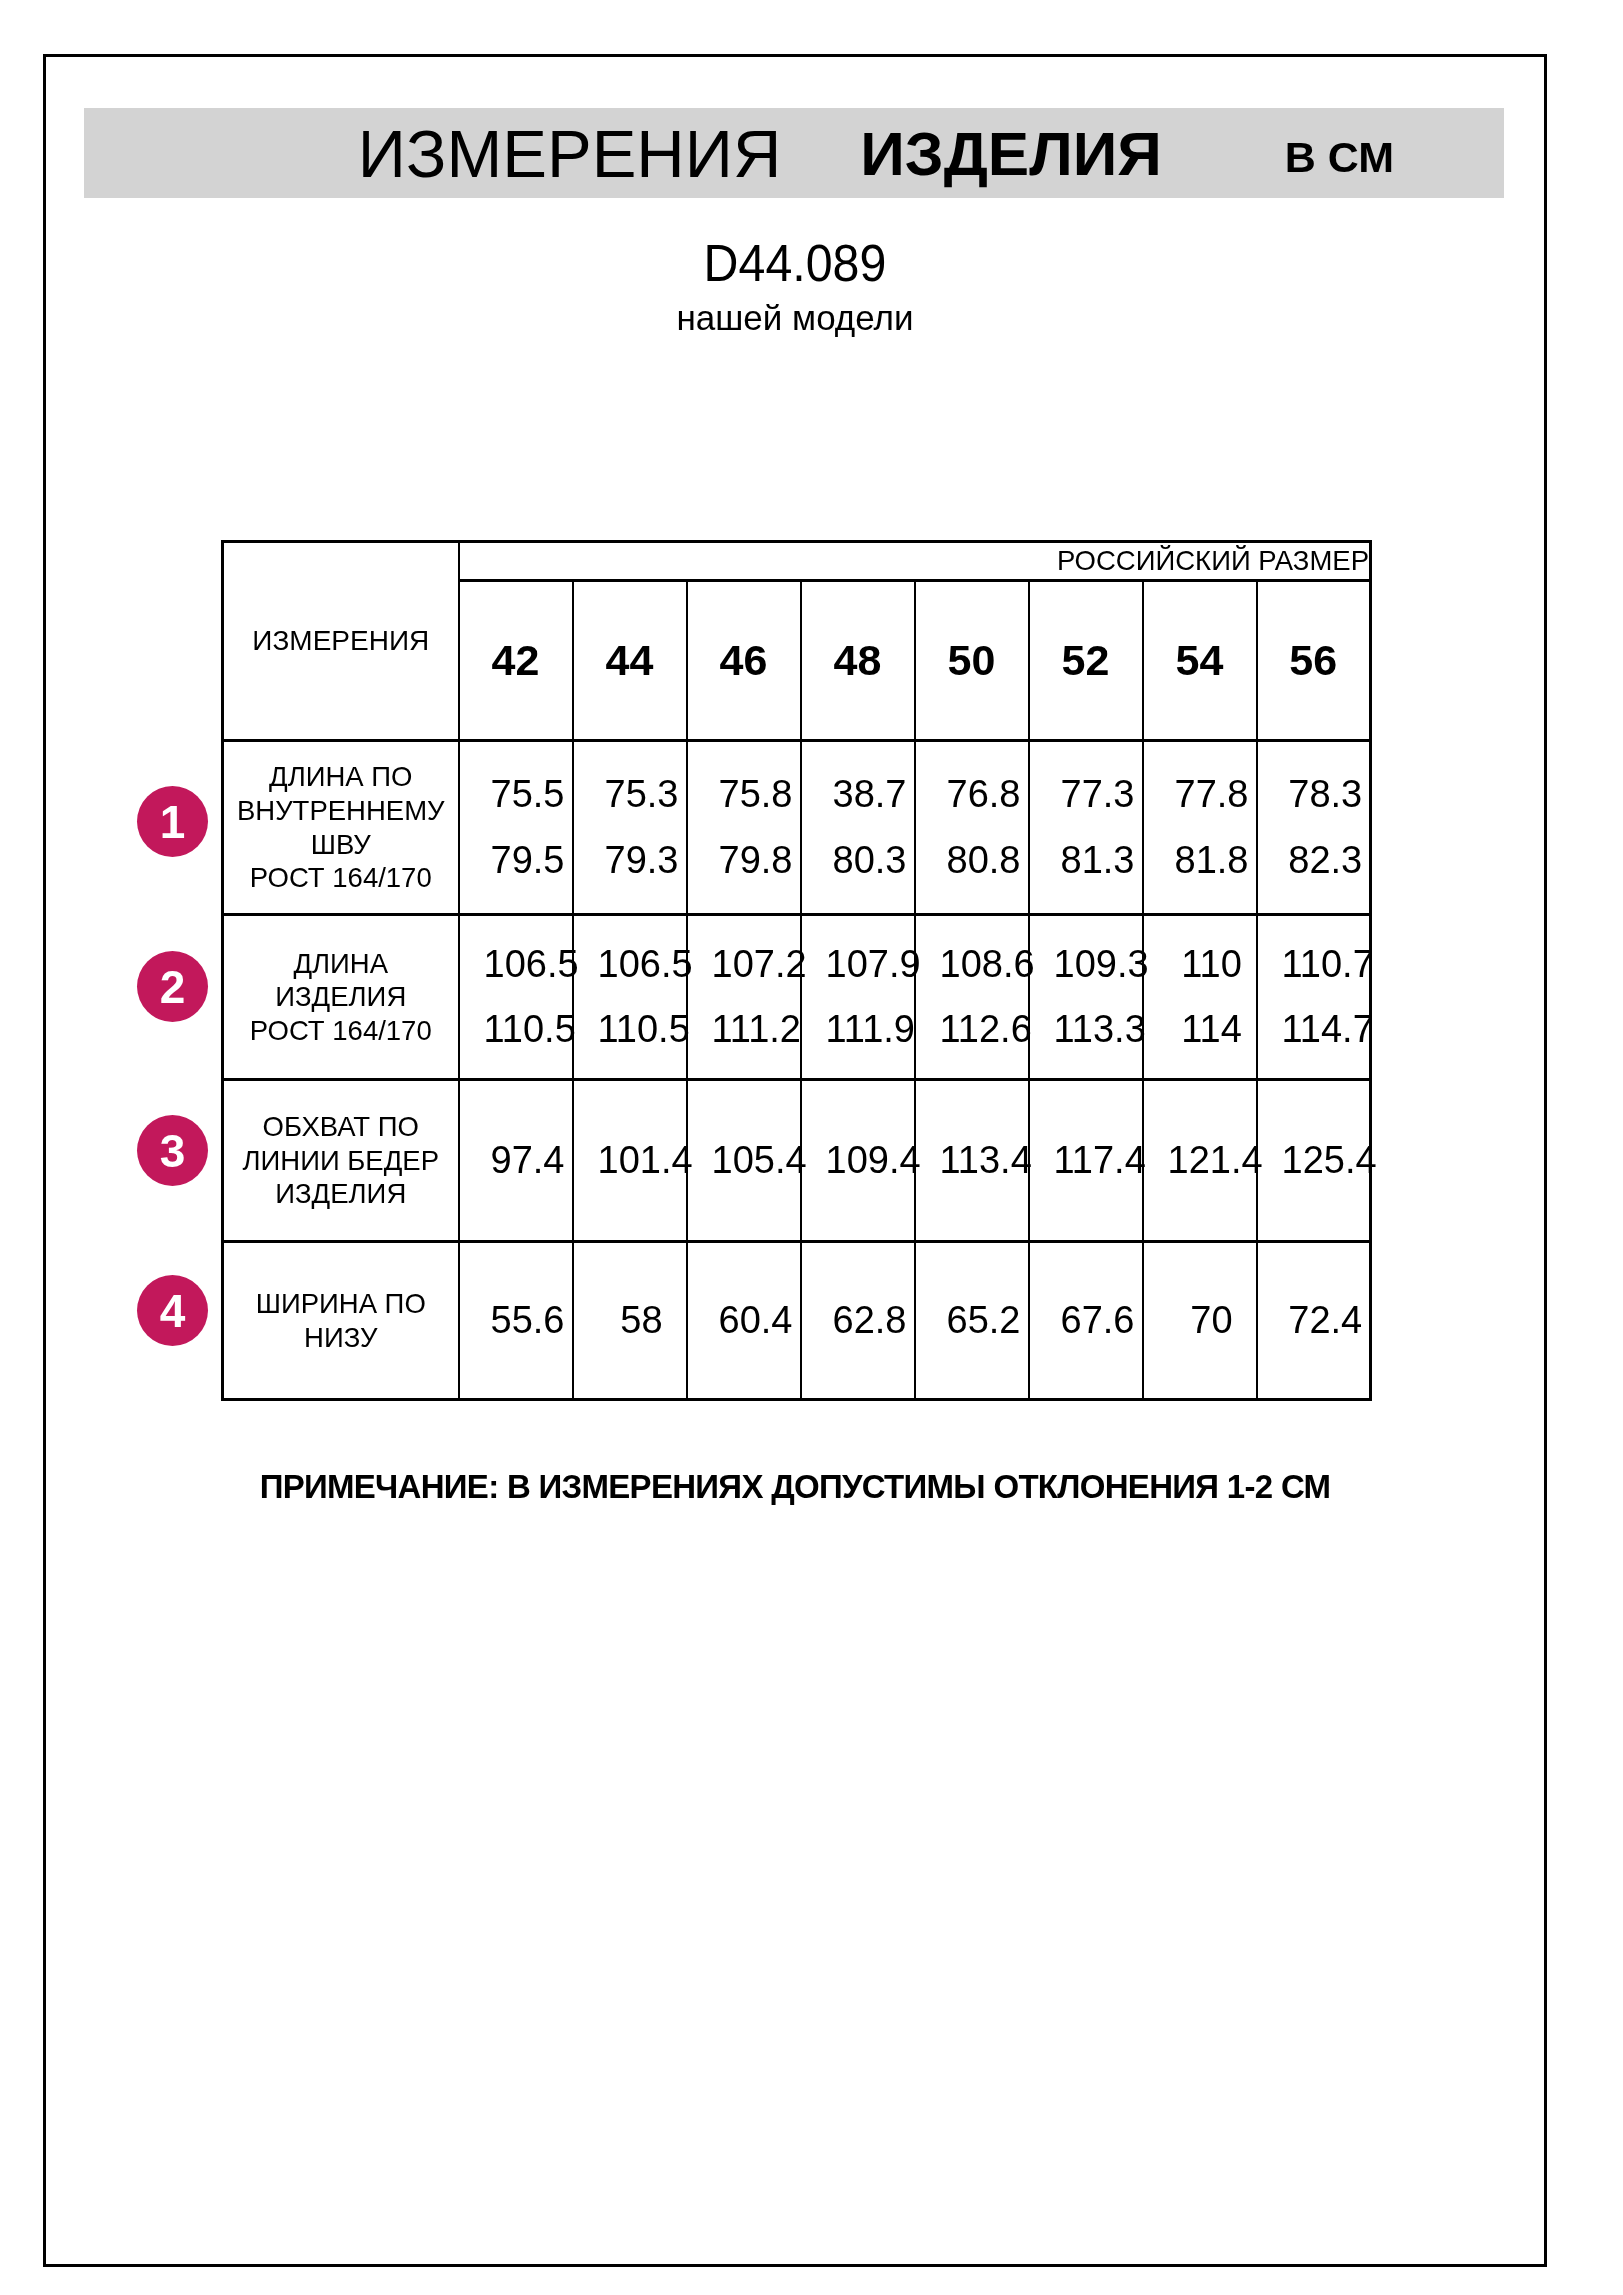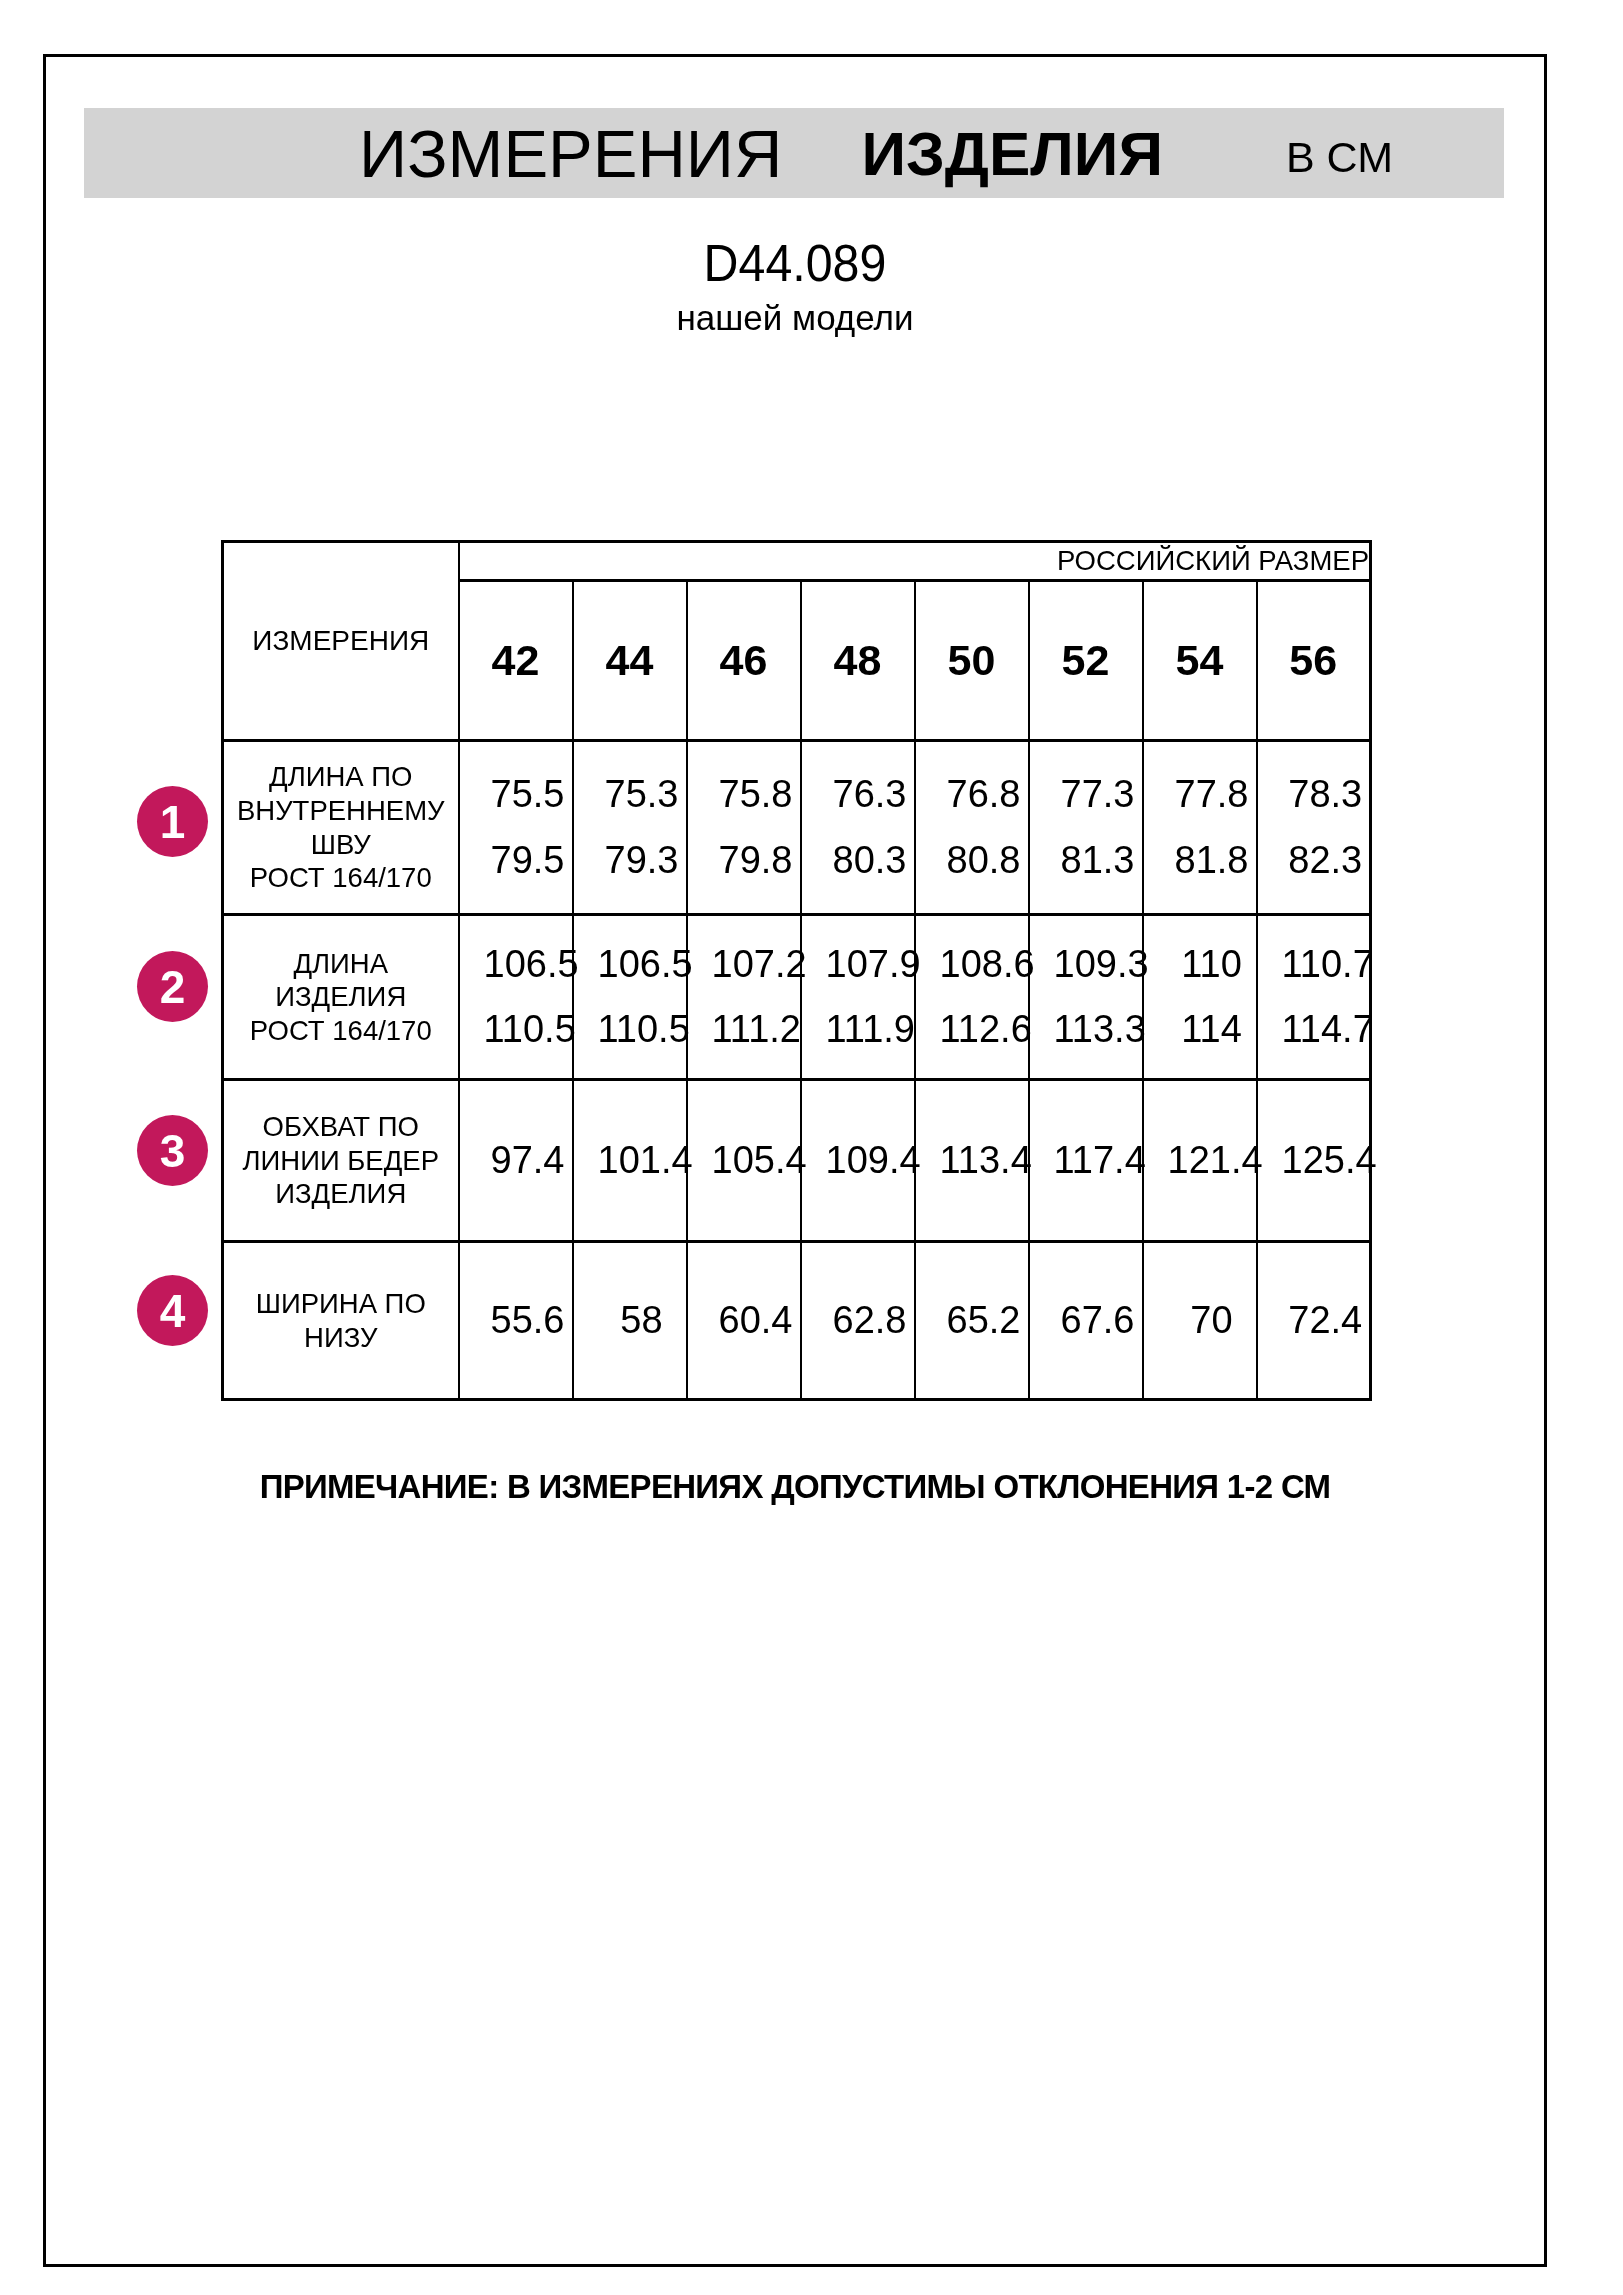--- a/index.html
+++ b/index.html
@@ -11,21 +11,21 @@
     position:absolute;left:43px;top:54px;width:1504px;height:2213px;
     border:3.3px solid #000;box-sizing:border-box;
   }
   .titlebar{
     position:absolute;left:84px;top:108px;width:1420px;height:90px;
     background:#D3D3D3;display:flex;align-items:center;justify-content:center;
     gap:79px;padding-left:164px;box-sizing:border-box;
   }
   .t1{font-size:67px;font-weight:400;white-space:nowrap;}
   .t2{font-size:62px;font-weight:700;white-space:nowrap;}
-  .t3{font-size:43px;font-weight:400;white-space:nowrap;margin-top:9.2px;margin-left:44px;}
+  .t3{font-size:43px;font-weight:700;white-space:nowrap;margin-top:9.2px;margin-left:44px;}
   .centerband{position:absolute;left:43px;width:1504px;text-align:center;}
   .code{top:237px;font-size:52px;transform:scaleX(0.93);line-height:1;}
   .subtitle{top:296px;font-size:35px;line-height:1.27;}
   .size-table{
     position:absolute;left:221px;top:540px;width:1148px;
     border-collapse:collapse;table-layout:fixed;
     border:3.9px solid #000;
   }
   .size-table td{
     border:2px solid #000;border-top-width:3.3px;border-bottom-width:3.3px;
@@ -103,21 +103,21 @@
         </td>
     <td class="val">
           <div class="l">75.3</div>
           <div class="l">79.3</div>
         </td>
     <td class="val">
           <div class="l">75.8</div>
           <div class="l">79.8</div>
         </td>
     <td class="val">
-          <div class="l">76.3</div>
+          <div class="l">38.7</div>
           <div class="l">80.3</div>
         </td>
     <td class="val">
           <div class="l">76.8</div>
           <div class="l">80.8</div>
         </td>
     <td class="val">
           <div class="l">77.3</div>
           <div class="l">81.3</div>
         </td>

